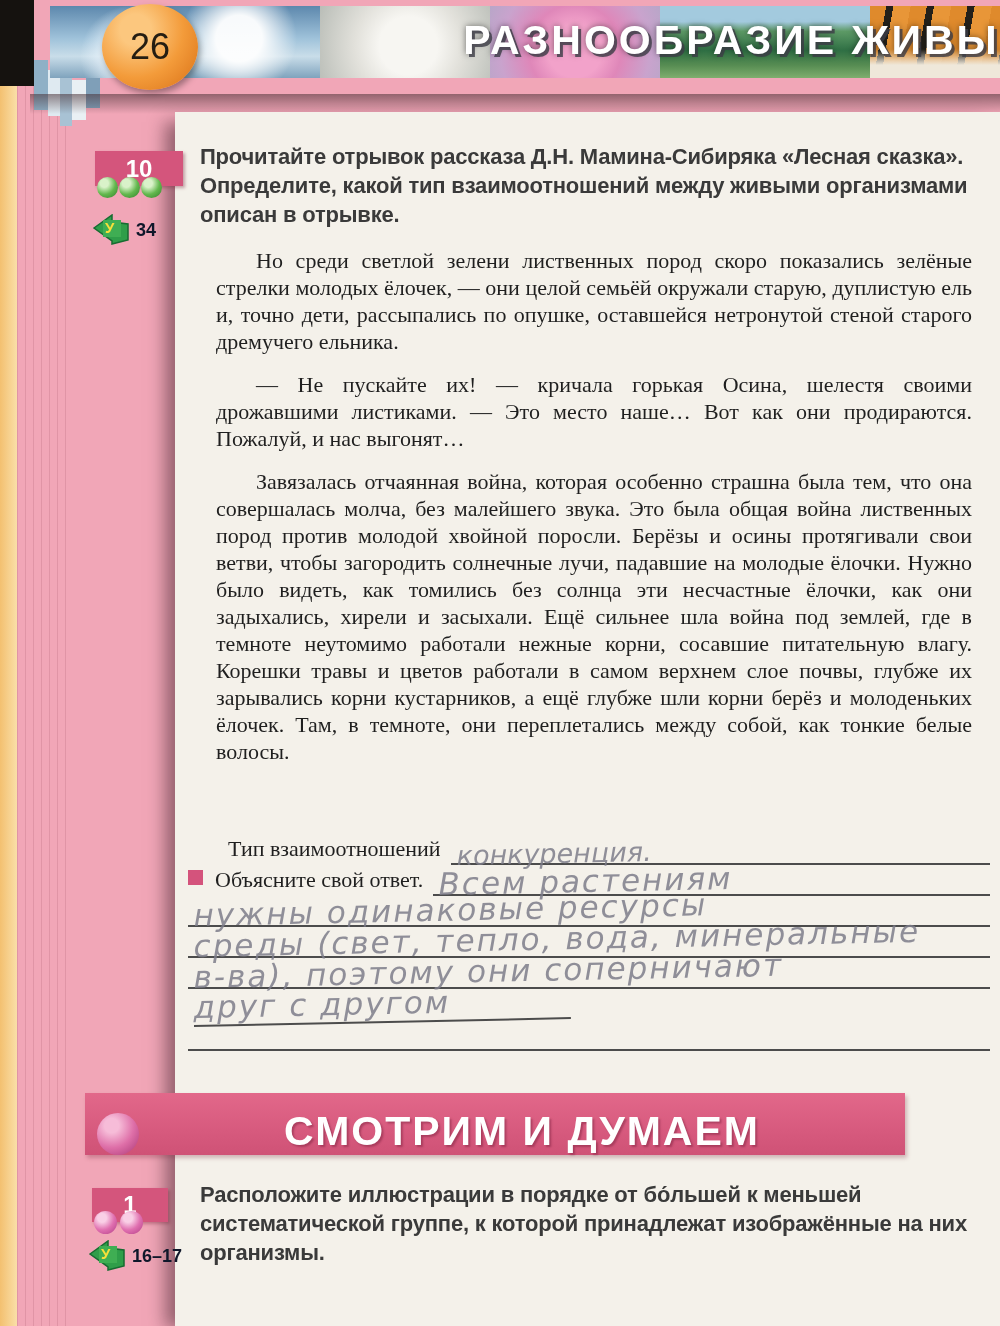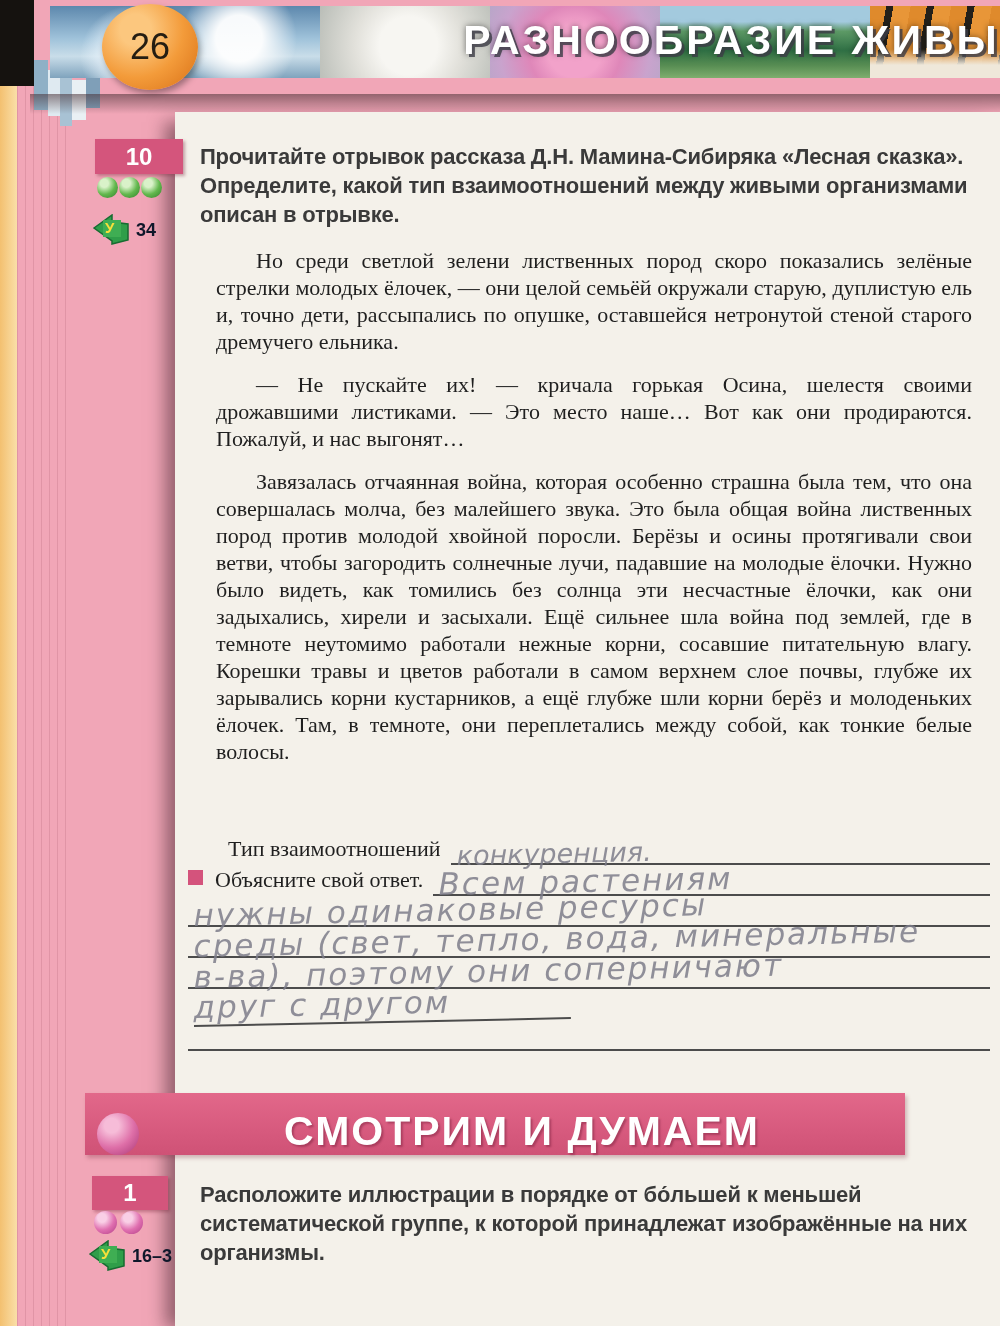--- a/index.html
+++ b/index.html
@@ -38,21 +38,21 @@
   .banner-shadow{position:absolute;left:30px;top:94px;width:970px;height:20px;
       background:linear-gradient(180deg,rgba(70,45,50,.55),rgba(70,45,50,0));}
 
   
   .panel{position:absolute;left:175px;top:112px;width:825px;height:1214px;background:#f4f1ea;
       box-shadow:-14px 6px 16px -4px rgba(60,30,40,.5);}
 
   
   .task-badge{position:absolute;background:#d4557c;color:#fff;font-weight:bold;
       display:flex;align-items:center;justify-content:center;
-      box-shadow:2px 2px 3px rgba(120,40,60,.4);font-size:24px;}
+      box-shadow:2px 2px 3px rgba(120,40,60,.4);font-size:24px;margin-top:12px;}
   .dots{position:absolute;display:flex;gap:1px;}
   .dot{width:21px;height:21px;border-radius:50%;}
   .dot-green{background:radial-gradient(circle at 35% 30%,#d9f2c9 0 20%,#63b84e 55%,#2e7d2a 100%);}
   .dot-pink{width:23px;height:23px;background:radial-gradient(circle at 35% 30%,#f9cfe6 0 20%,#e070b0 55%,#b23c86 100%);}
   .ref{position:absolute;display:flex;align-items:center;gap:6px;}
   .ref-pages{font-weight:bold;font-size:18px;color:#0f172a;}
   .ref-letter{position:absolute;left:13px;top:5px;font-size:15px;font-weight:bold;color:#f8e03a;}
 
   
   .prompt{position:absolute;color:#3a3a3a;font-weight:bold;font-size:22px;line-height:29px;letter-spacing:-.2px;}
@@ -186,18 +186,18 @@
     <span class="dot dot-pink"></span>
   </div>
   <div class="ref" style="left:88px;top:1240px;">
     <span style="position:relative;display:inline-block;width:38px;height:32px;">
       <svg width="38" height="32" viewBox="0 0 38 32">
         <path d="M2 14 L20 1 L20 8 L36 10 L36 26 L20 30 L20 27 Z" fill="#2f9e49" stroke="#176b31" stroke-width="1.5"></path>
         <rect x="11" y="6" width="18" height="17" fill="#3fae53"></rect>
       </svg>
       <span class="ref-letter">У</span>
     </span>
-    <span class="ref-pages">16–3</span>
+    <span class="ref-pages">16–17</span>
   </div>
 
   <div class="prompt" style="left:200px;top:1180px;width:772px;">Расположите иллюстрации в порядке от бо́льшей к меньшей систематической группе, к которой принадлежат изображённые на них организмы.</div>
 
 </div>
 
 </body></html>

